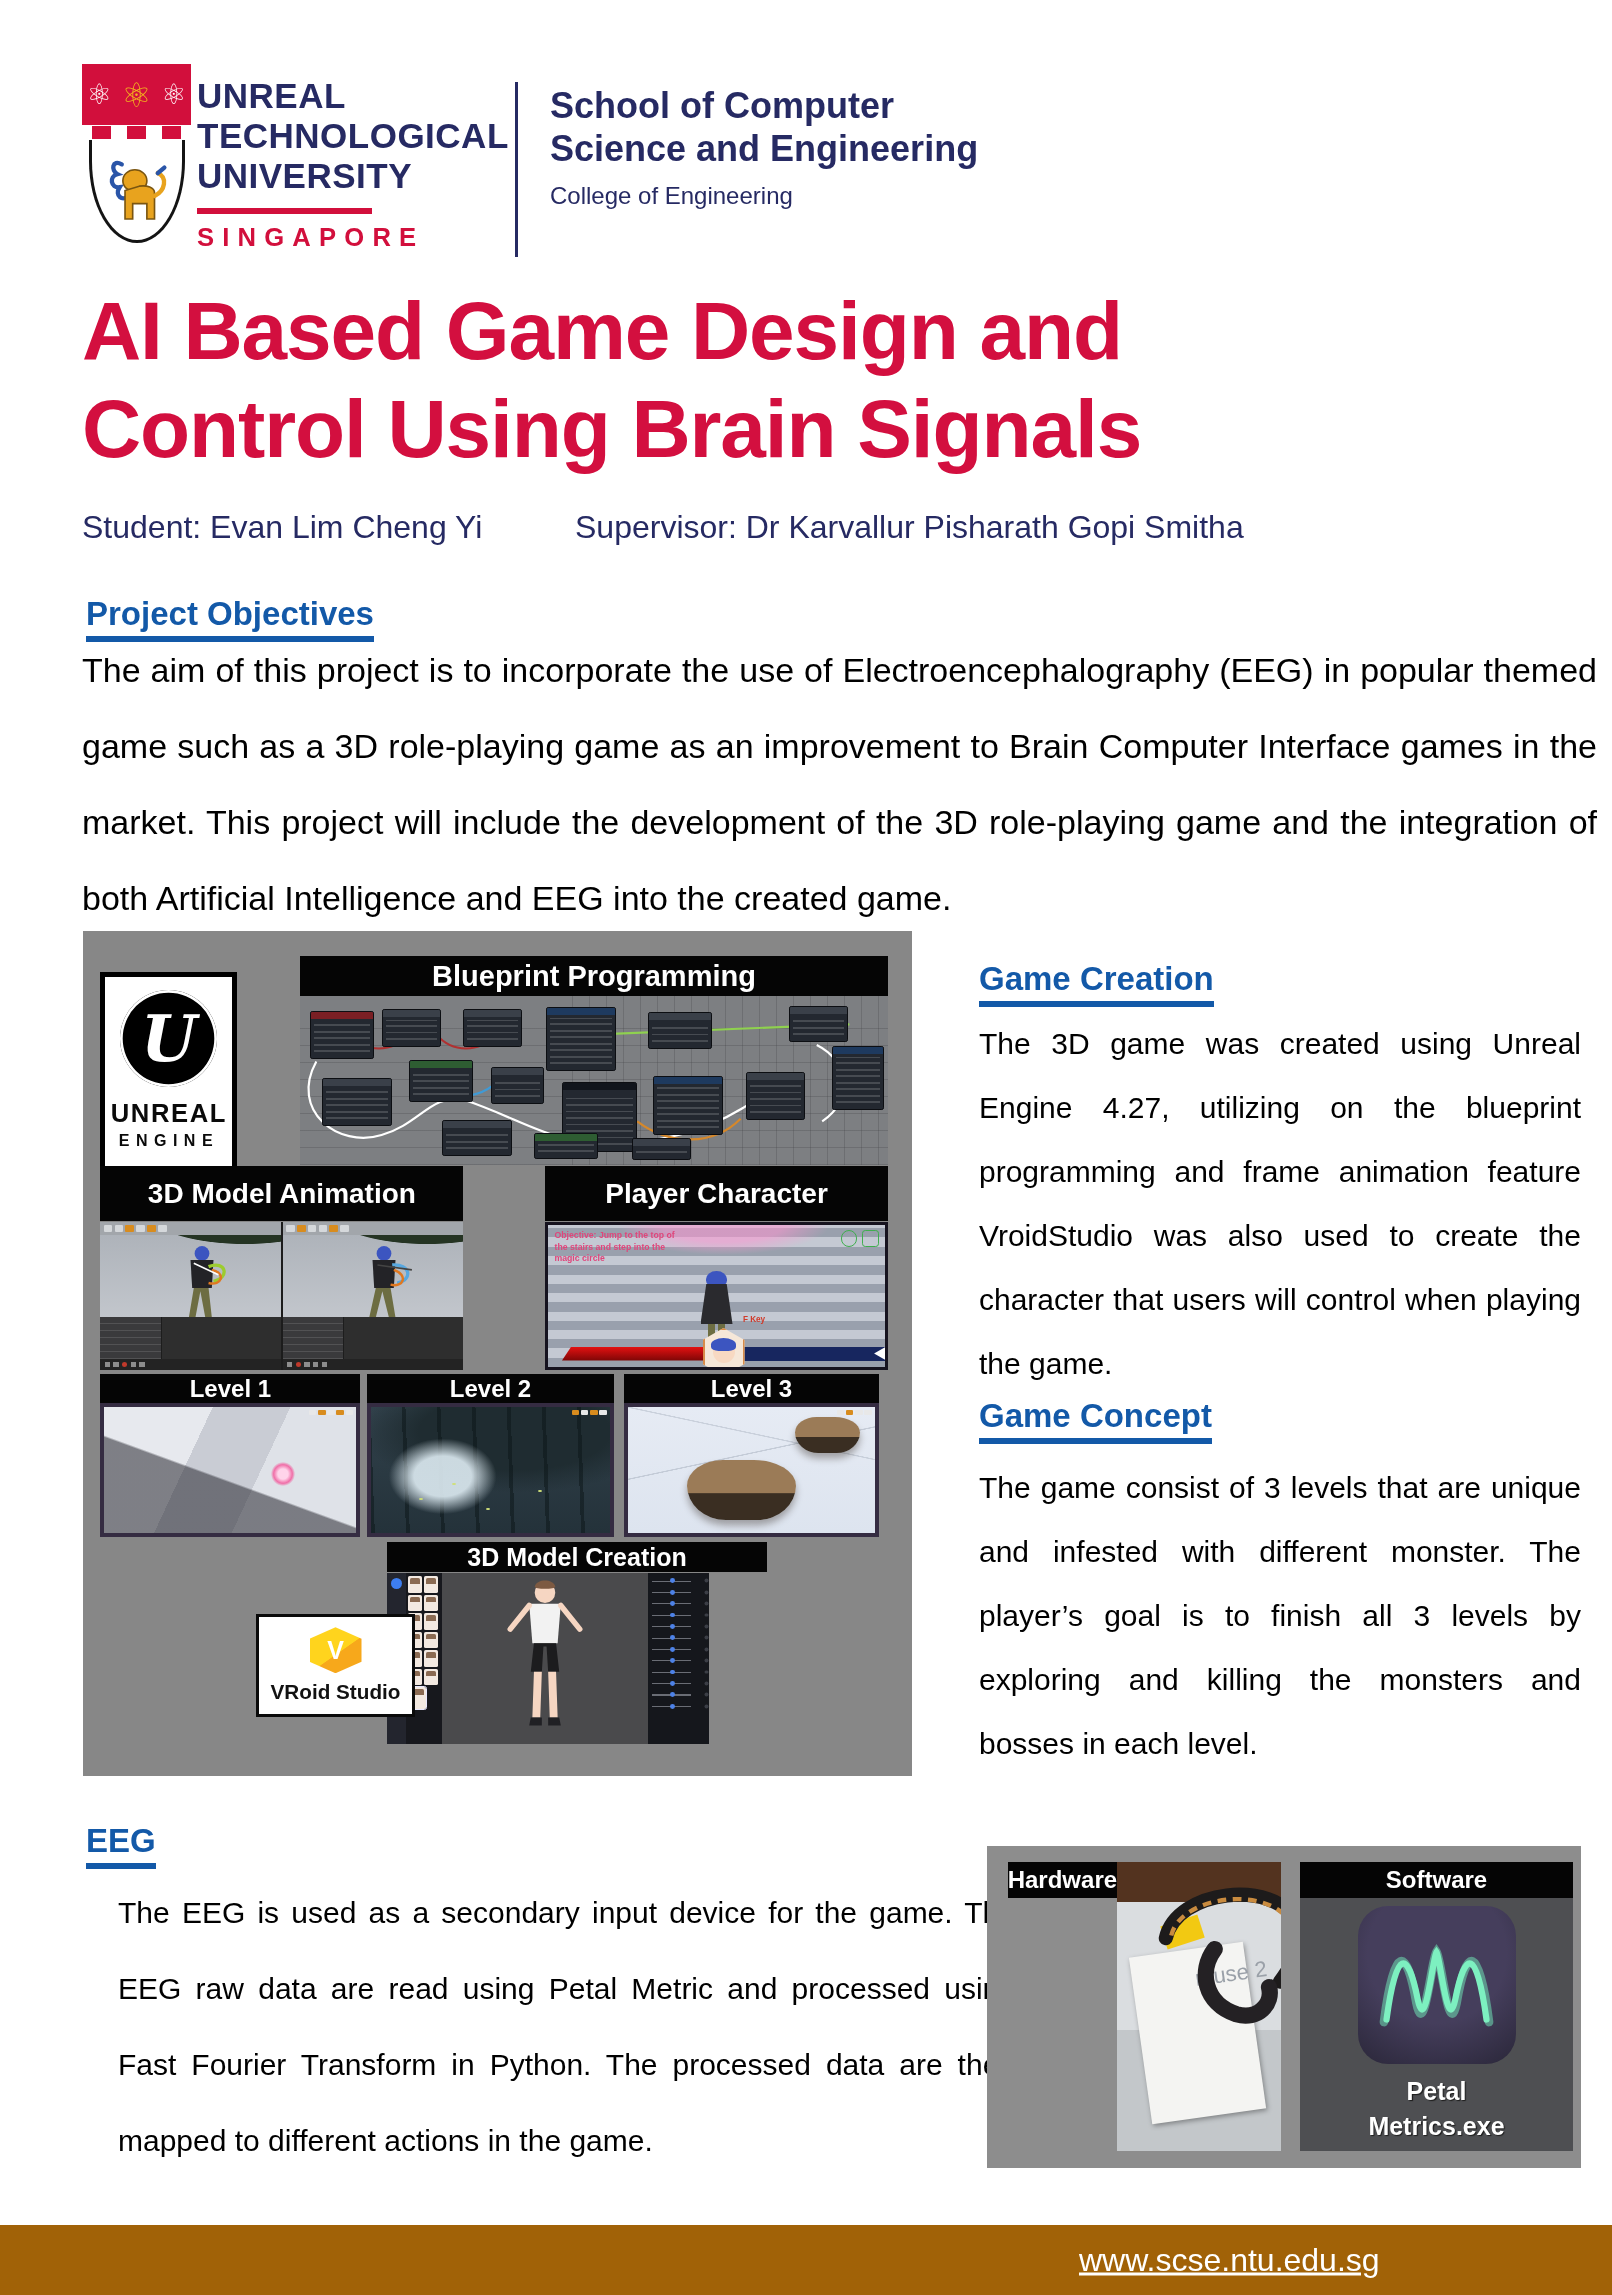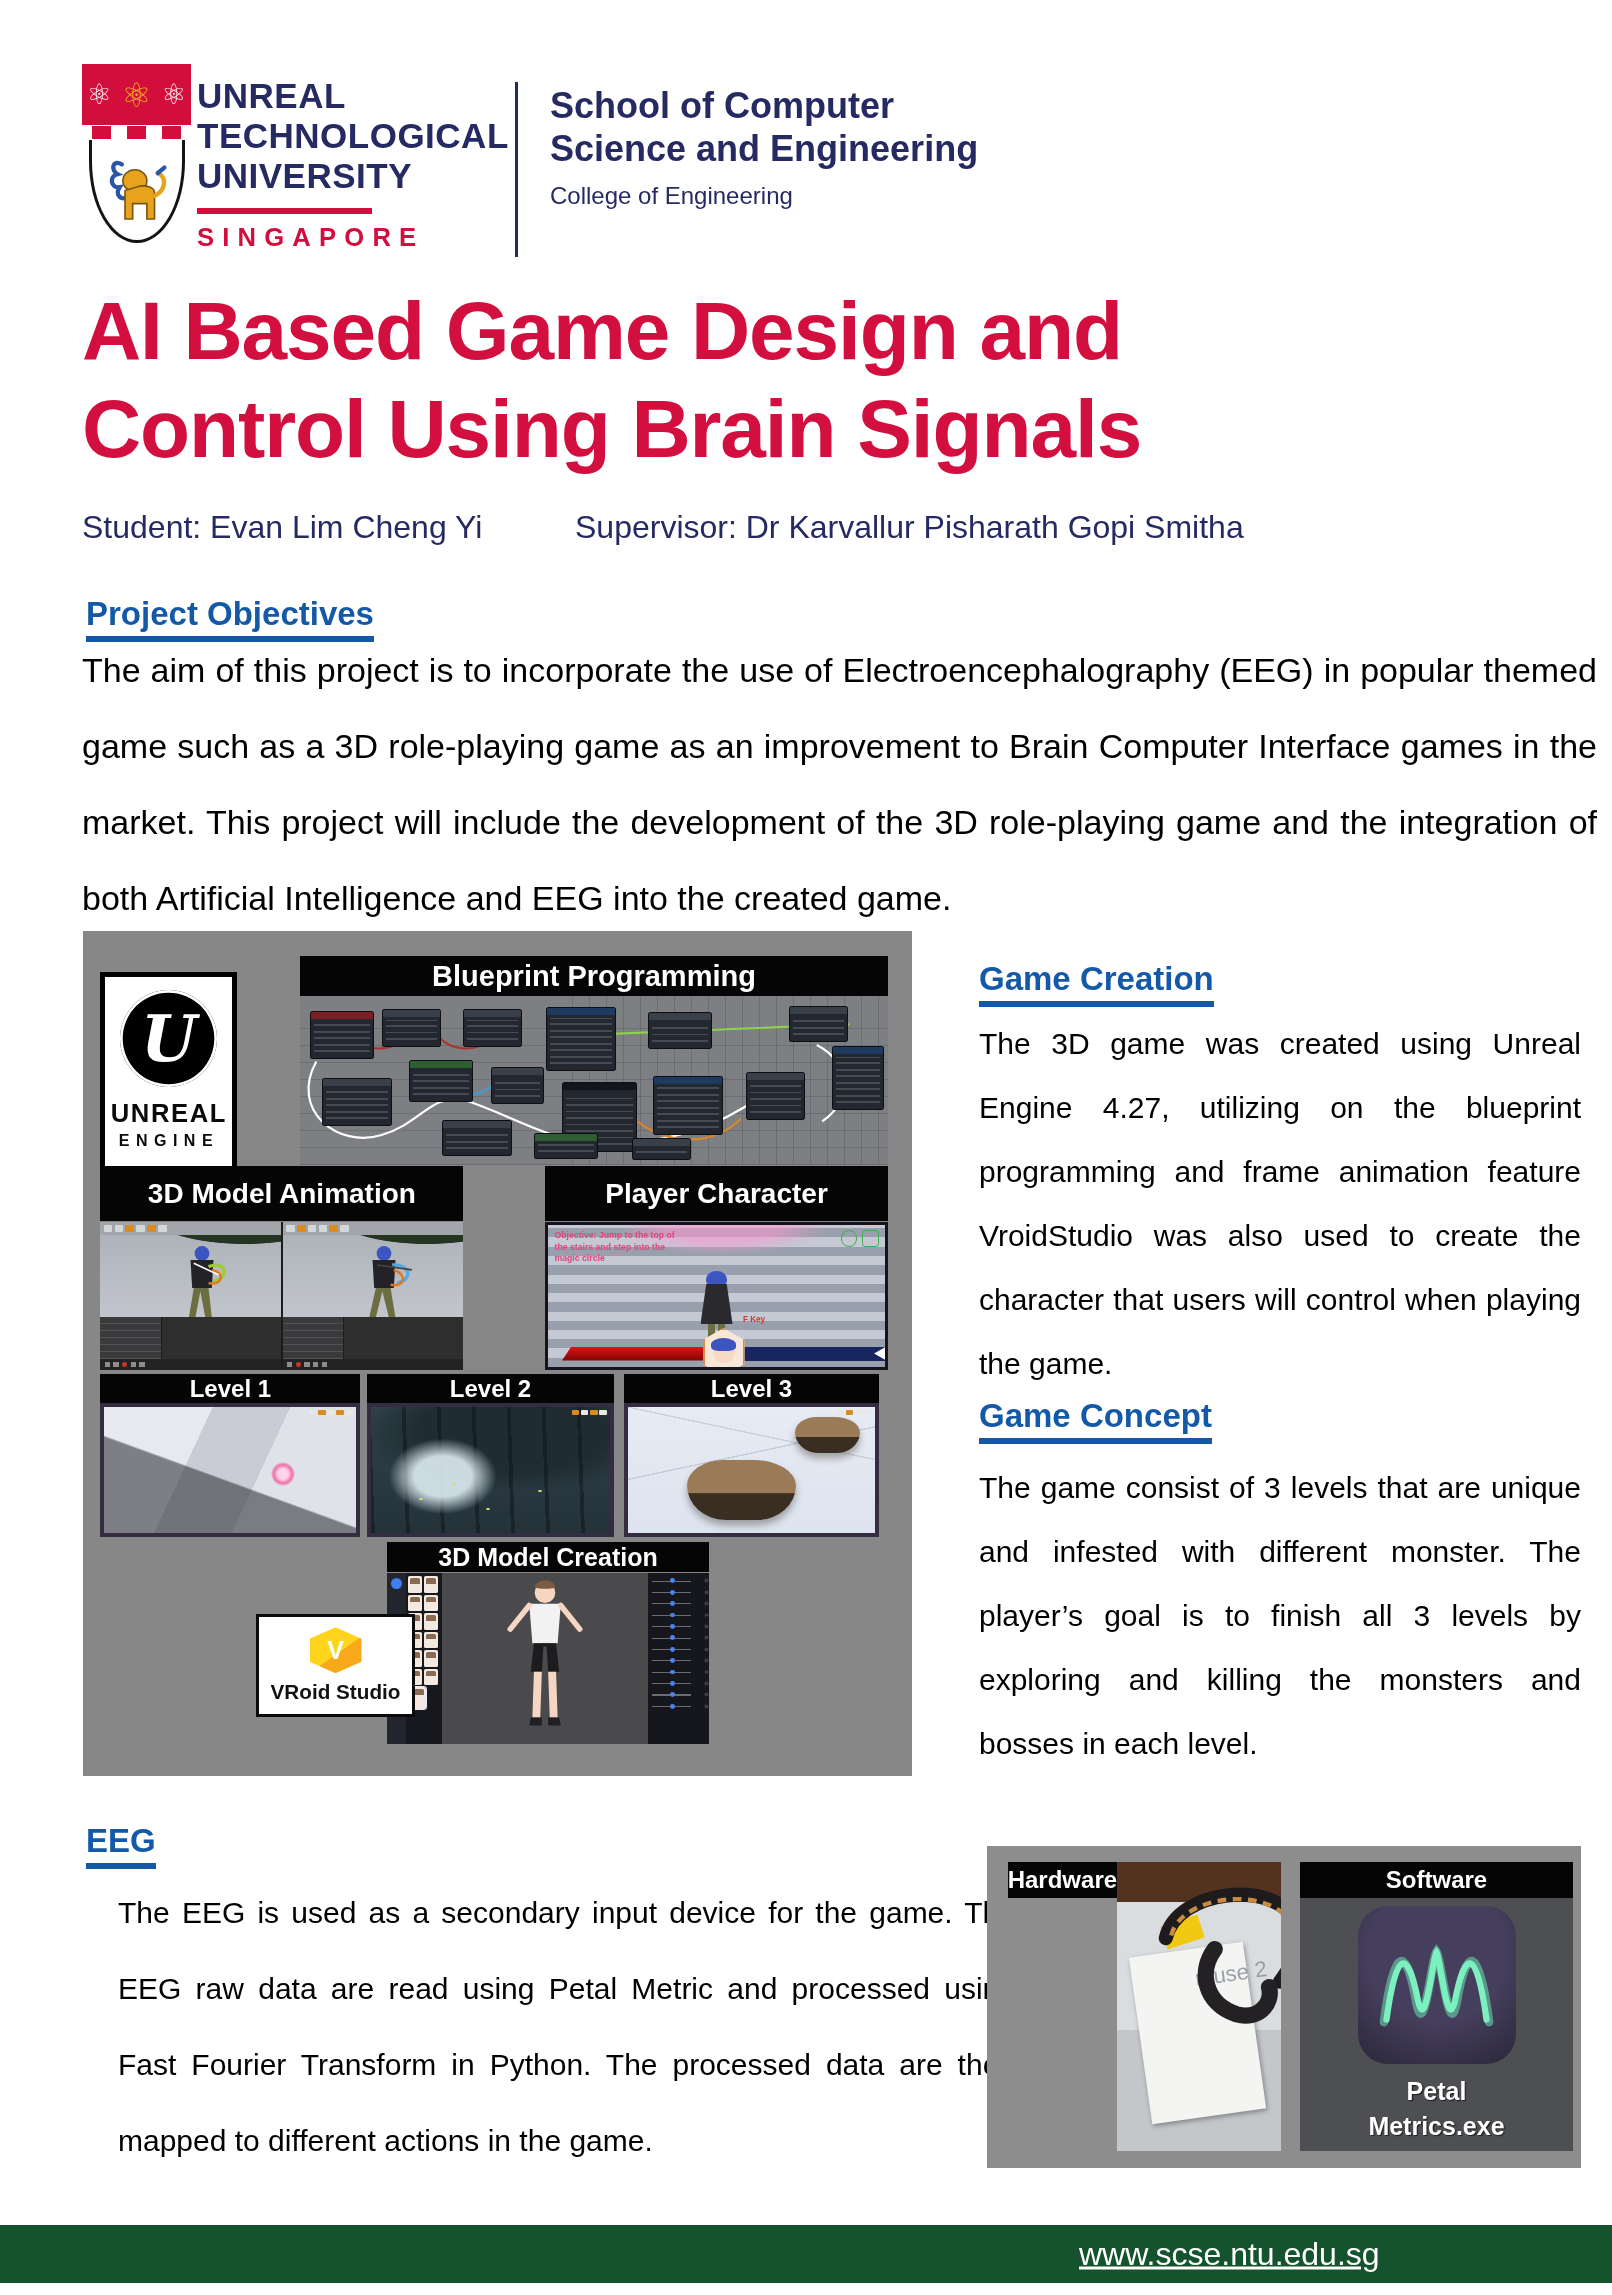--- a/index.html
+++ b/index.html
@@ -127,21 +127,21 @@
   .lv2-dots i { position:absolute; width:3.8px; height:2.2px; background:#cfe07a; border-radius:50%; }
   .lv3-img { background:
       linear-gradient(12deg, transparent 0 70%, rgba(150,160,175,.35) 70.3% 70.8%, transparent 71%),
       linear-gradient(168deg, transparent 0 40%, rgba(150,160,175,.4) 40.3% 40.8%, transparent 41%),
       linear-gradient(#e6ebf4, #dde4ef); }
   .island { position:absolute; background:linear-gradient(#9b7b57 0 55%, #3a2e22 56%); border-radius:46% 54% 50% 50% / 60% 60% 80% 80%;
       box-shadow:0 5.4px 7.6px rgba(40,30,20,.35); }
   .island.big { left:24%; top:42%; width:109px; height:60px; }
   .island.small { right:6%; top:8%; width:65px; height:36px; }
 
-  .creation-bar { left:304px; top:611px; width:322px; height:30px; font-size:25px; }
+  .creation-bar { left:304px; top:611px; width:380px; height:30px; font-size:25px; }
   .creation-shot { left:304px; top:642px; width:322px; height:171px; background:#3b3b3d; display:flex; }
   .vr-rail { width:18.5px; background:#23252e; position:relative; }
   .vr-rail::before { content:""; position:absolute; left:3.8px; top:5.4px; width:11px; height:11px; border-radius:50%; background:#3d7ef0; }
   .vr-thumbs { width:36px; background:#17181d; padding:3.3px 2.2px; display:flex; flex-wrap:wrap; gap:2.2px; align-content:flex-start; }
   .vr-thumbs i { width:14px; height:16.3px; background:#f3e9e1; border-radius:1.6px; position:relative; }
   .vr-thumbs i::before { content:""; position:absolute; left:2.2px; top:2.2px; right:2.2px; height:5.4px; background:#8a6a52; border-radius:1.6px 1.6px 0 0; }
   .vr-thumbs i.sel { width:18.5px; height:22px; outline:1.1px solid #e8e8ff; }
   .vr-stage { flex:1; background:#4a4a4c; position:relative; }
   .vr-params { width:61px; background:#15171c; padding:5.4px 4.3px; display:flex; flex-direction:column; gap:6px; }
   .vr-params i { display:block; height:5.4px; position:relative; }
@@ -163,21 +163,21 @@
   .hw-photo { flex:1; position:relative; overflow:hidden;
       background:linear-gradient(#53331f 0 14%, #dadde0 14% 58%, #c3c7ca 58%); }
   .muse-box { position:absolute; left:14%; top:30%; width:70%; height:58%; background:#f4f4f2; transform:rotate(-8deg); box-shadow:1.1px 2.2px 5.4px rgba(0,0,0,.35); }
   .muse-word { position:absolute; right:8%; top:34%; font-size:22px; color:#9aa0a8; transform:rotate(-8deg); }
   .muse-sticker { position:absolute; left:28%; top:20%; width:39px; height:24px; background:#f2c912; transform:rotate(-18deg); }
   .sw-body { flex:1; background:#4e4f52; display:flex; flex-direction:column; align-items:center; justify-content:center; gap:9.8px; }
   .petal-icon { width:158px; height:158px; border-radius:30px; background:radial-gradient(80% 80% at 50% 30%, #453e5c 0 55%, #2e2a3e 100%); display:flex; align-items:center; justify-content:center; }
   .sw-name { text-align:center; color:#fff; font-size:25px; font-weight:700; line-height:35px; text-shadow:1.1px 1.1px 1.1px #1c1c1c; }
 
   
-  .footer-bar { left:0; top:2225px; width:1613px; height:58px; background:#14532d; }
+  .footer-bar { left:0; top:2225px; width:1613px; height:70px; background:#a16207; }
   .footer-link { position:absolute; left:1079px; top:50%; transform:translateY(-50%); color:#ffffff; font-size:32px; text-decoration:underline; }
 </style>
 </head>
 <body>
 
 <div class="page">
 
   <div class="abs crest">
     <div class="crest-top">
       <span class="atom">⚛</span>

